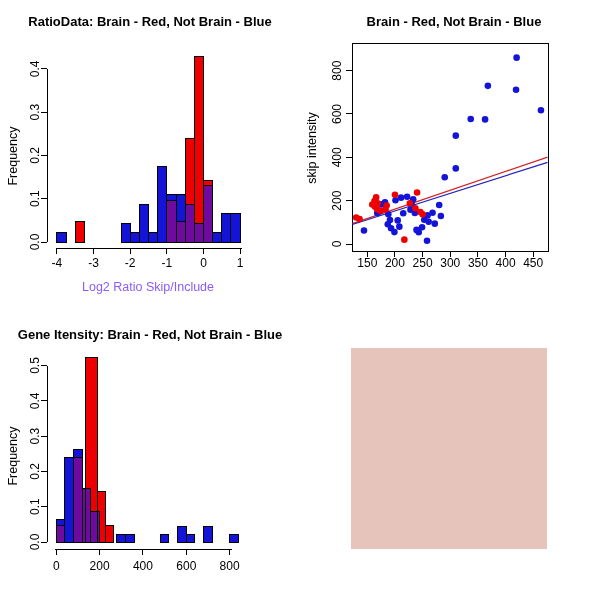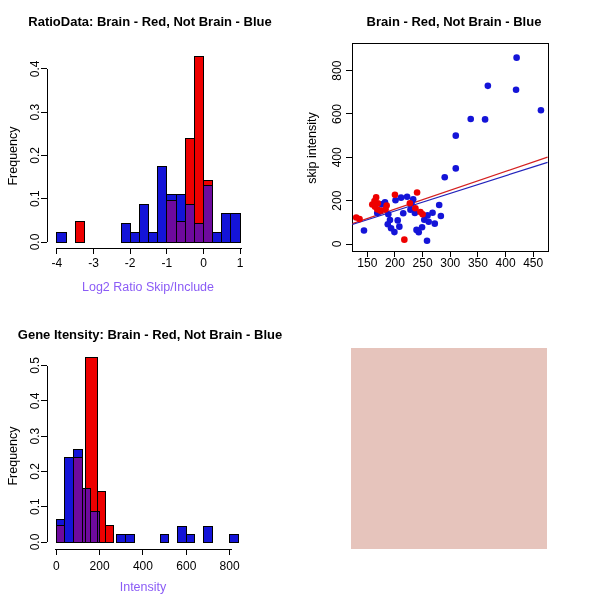--- a/index.html
+++ b/index.html
@@ -23,21 +23,20 @@
 
   <div class="ptitle" style="left:15px;top:14px;width:270px;">RatioData: Brain - Red, Not Brain - Blue</div>
   <div class="ptitle" style="left:319px;top:14px;width:270px;">Brain - Red, Not Brain - Blue</div>
   <div class="ptitle" style="left:15px;top:314px;width:270px;margin-top:13px;">Gene Itensity: Brain - Red, Not Brain - Blue</div>
 
   <div class="xlab" style="left:48px;top:280px;width:200px;">Log2 Ratio Skip/Include</div>
   <div class="ylab" style="left:-62px;top:149px;">Frequency</div>
 
   <div class="ylab" style="left:237px;top:141px;">skip intensity</div>
 
-  <div class="xlab" style="left:43px;top:580px;width:200px;">Intensity</div>
   <div class="ylab" style="left:-62px;top:449px;">Frequency</div>
 
   <svg id="svg-ratio" class="panel-svg" viewBox="0 0 300 300">
       <g fill="#000" font-size="12px">
         <text x="56.900000000000006" y="267" text-anchor="middle">-4</text>
         <text x="93.55000000000001" y="267" text-anchor="middle">-3</text>
         <text x="130.2" y="267" text-anchor="middle">-2</text>
         <text x="166.85" y="267" text-anchor="middle">-1</text>
         <text x="203.5" y="267" text-anchor="middle">0</text>
         <text x="240.15" y="267" text-anchor="middle">1</text>

